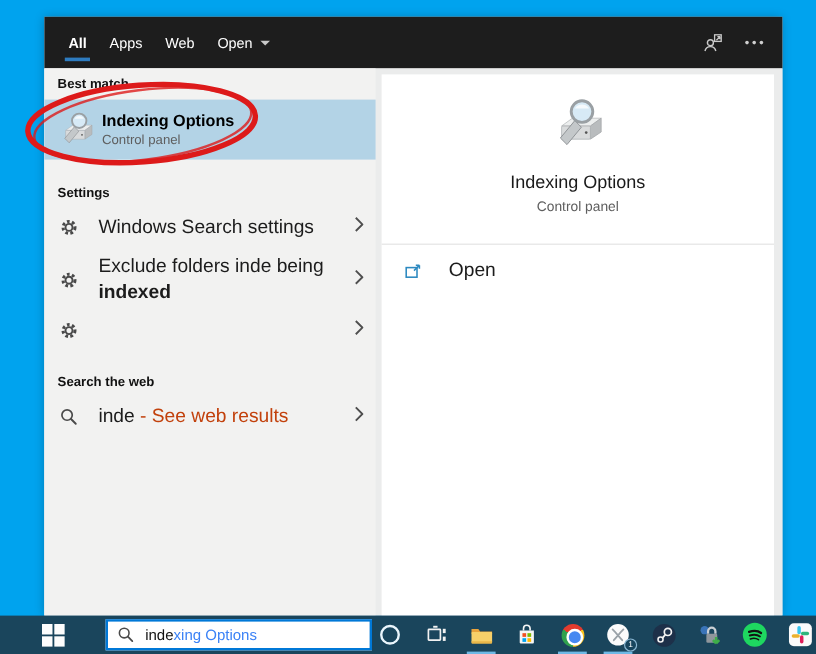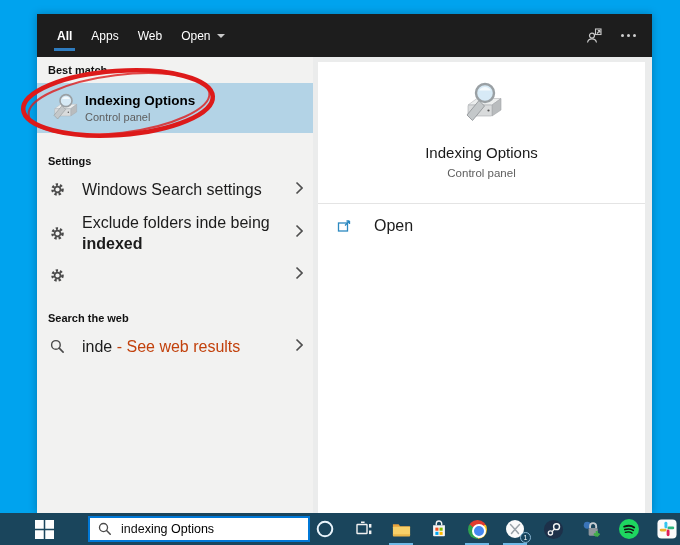--- a/index.html
+++ b/index.html
@@ -47,21 +47,21 @@
   
   .annotation { position:absolute; left:0; top:0; pointer-events:none; z-index:50; }
 
   
   .taskbar { position:absolute; left:0; bottom:0; width:680px; height:32px; background:#1a455c; display:flex; align-items:center; z-index:40; }
   .start-btn { width:88px; height:32px; display:flex; align-items:center; justify-content:center; }
   .tb-search { position:absolute; left:88px; top:3px; width:222px; height:26px; background:#fff; border:2px solid #0078d7; display:flex; align-items:center; }
   .tb-search .mag { margin-left:8px; display:flex; }
   .tb-search .q { margin-left:9px; font-size:12.5px; white-space:pre; }
   .q-typed { color:#111; }
-  .q-sugg { color:#000000; }
+  .q-sugg { color:#3b82f6; }
   .tb-icons { position:absolute; left:306px; top:0; height:32px; display:flex; }
   .tb-btn { width:38px; height:32px; display:flex; align-items:center; justify-content:center; position:relative; }
   .tb-btn.open::after { content:""; position:absolute; left:7px; right:7px; bottom:0; height:2px; background:#6fb9e6; }
   .badge { position:absolute; right:3px; bottom:2px; width:11px; height:11px; border-radius:50%; background:#17455e; border:1px solid #8bb8d4; color:#fff; font-size:7px; display:flex; align-items:center; justify-content:center; }
   .chrome-ball { width:19px; height:19px; border-radius:50%; background:conic-gradient(from -60deg,#e33b2e 0 120deg,#fcc31e 120deg 240deg,#30a14e 240deg 360deg); position:relative; }
   .chrome-ball::after { content:""; position:absolute; left:4.5px; top:4.5px; width:10px; height:10px; border-radius:50%; background:#4688f1; border:2px solid #fff; }
   .spotify-ball { width:20px; height:20px; border-radius:50%; background:#1ed760; display:flex; align-items:center; justify-content:center; }
 </style>
 </head>
 <body>

